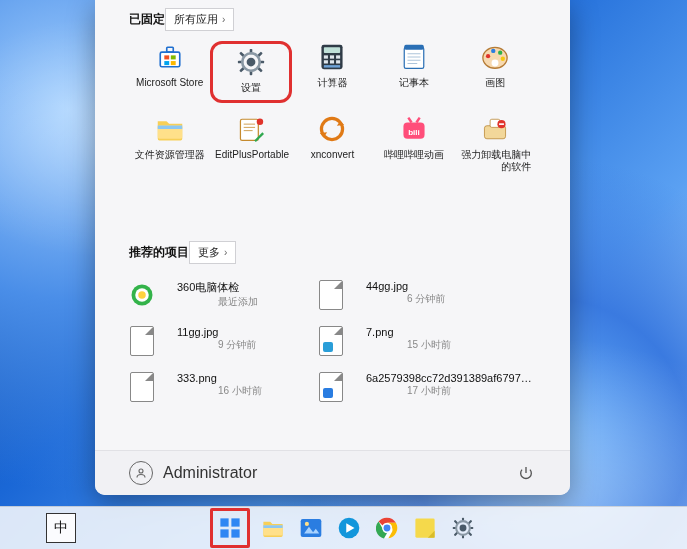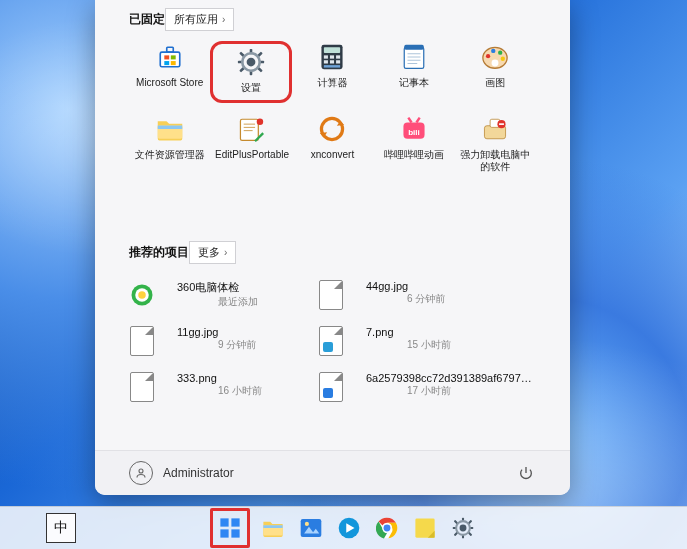--- a/index.html
+++ b/index.html
@@ -14,33 +14,33 @@
   
   .start{position:absolute;left:95px;top:0;width:475px;height:495px;background:#f6f6f8;border-radius:0 0 10px 10px;box-shadow:0 8px 28px rgba(0,0,0,0.35);padding:0;display:flex;flex-direction:column;}
   .sect{padding:0 34px;}
   .sect-header{display:flex;align-items:center;margin-top:8px;}
   .sect-title{font-size:12px;font-weight:600;color:#111;}
   .pill{display:flex;align-items:center;gap:4px;font-size:11px;color:#222;border:1px solid #d0d0d4;border-radius:0;padding:3px 8px;background:#fff;cursor:pointer;}
   .pill .chev{font-size:10px;color:#666;}
   .pinned-grid{display:grid;grid-template-columns:repeat(5,1fr);row-gap:10px;margin-top:10px;}
   .app{display:flex;flex-direction:column;align-items:center;gap:6px;padding:2px 0 4px;border-radius:6px;cursor:pointer;}
   .app .icon{width:28px;height:28px;display:flex;align-items:center;justify-content:center;}
-  .app .label{font-size:10px;color:#222;text-align:center;line-height:1.2;max-width:72px;}
+  .app .label{font-size:10px;color:#222;text-align:right;line-height:1.2;max-width:72px;}
   .highlight{border:3px solid #e03030;border-radius:12px;}
   .app.highlight{padding:4px 2px 6px;}
   
   .rec-grid{display:grid;grid-template-columns:1fr 1fr;column-gap:20px;row-gap:16px;margin-top:16px;}
   .rec-item{display:flex;gap:22px;cursor:pointer;}
   .rec-thumb{width:26px;height:30px;display:flex;align-items:center;justify-content:center;}
   .rec-text{display:flex;flex-direction:column;min-width:0;}
   .rec-name{font-size:11px;color:#111;white-space:nowrap;overflow:hidden;text-overflow:ellipsis;max-width:170px;}
   .rec-sub{font-size:10px;color:#888;margin-left:41px;}
   
   .footer{margin-top:auto;border-top:1px solid #e1e1e5;background:#f1f1f4;height:44px;display:flex;align-items:center;justify-content:space-between;padding:0 34px;border-radius:0 0 10px 10px;}
-  .user{display:flex;align-items:center;gap:10px;font-size:12px;color:#333;cursor:pointer;}
+  .user{display:flex;align-items:center;gap:10px;font-size:16px;color:#333;cursor:pointer;}
   .avatar{width:22px;height:22px;border-radius:50%;border:1.5px solid #666;display:flex;align-items:center;justify-content:center;}
   .power{width:20px;height:20px;display:flex;align-items:center;justify-content:center;cursor:pointer;}
   
   .taskbar{position:absolute;left:0;right:0;bottom:0;height:42px;background:rgba(246,248,252,0.88);border-top:1px solid rgba(0,0,0,0.12);display:flex;align-items:center;}
   .ime{position:absolute;left:46px;top:6px;width:28px;height:28px;border:1.5px solid #333;display:flex;align-items:center;justify-content:center;font-size:14px;color:#111;background:#fbfcfe;cursor:pointer;}
   .tb-center{margin:0 auto;display:flex;align-items:center;gap:8px;}
   .tb-item{width:30px;height:30px;border-radius:4px;display:flex;align-items:center;justify-content:center;cursor:pointer;}
   .tb-item.highlight{border:3px solid #e03030;border-radius:2px;width:34px;height:34px;}
   
   svg{display:block;}

